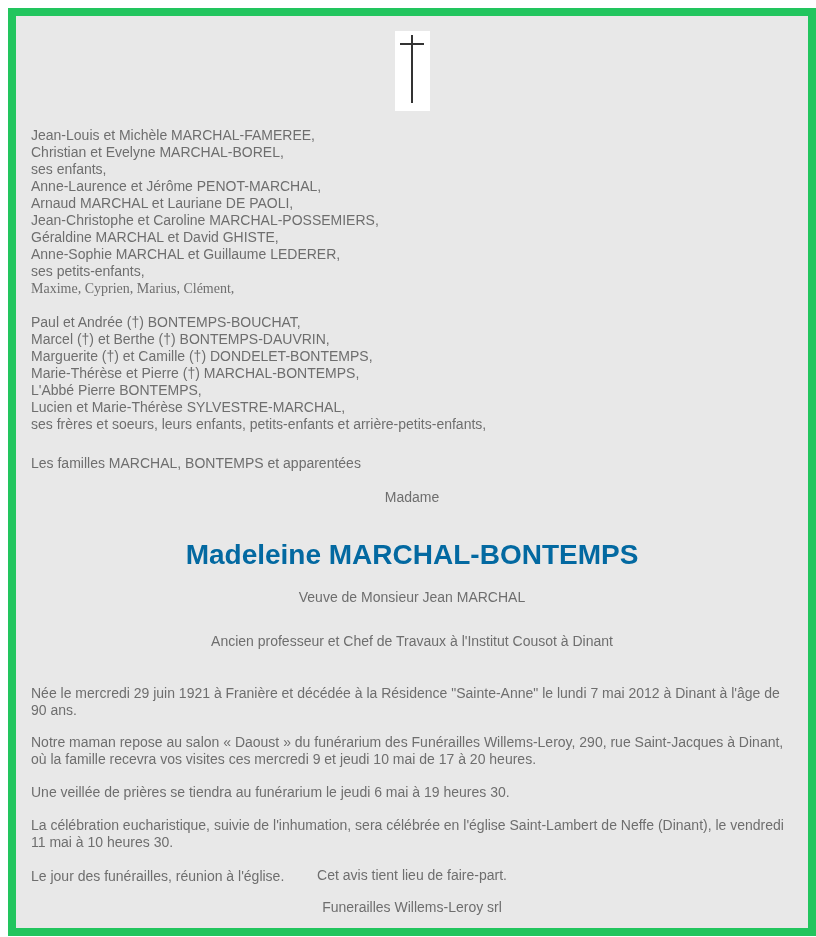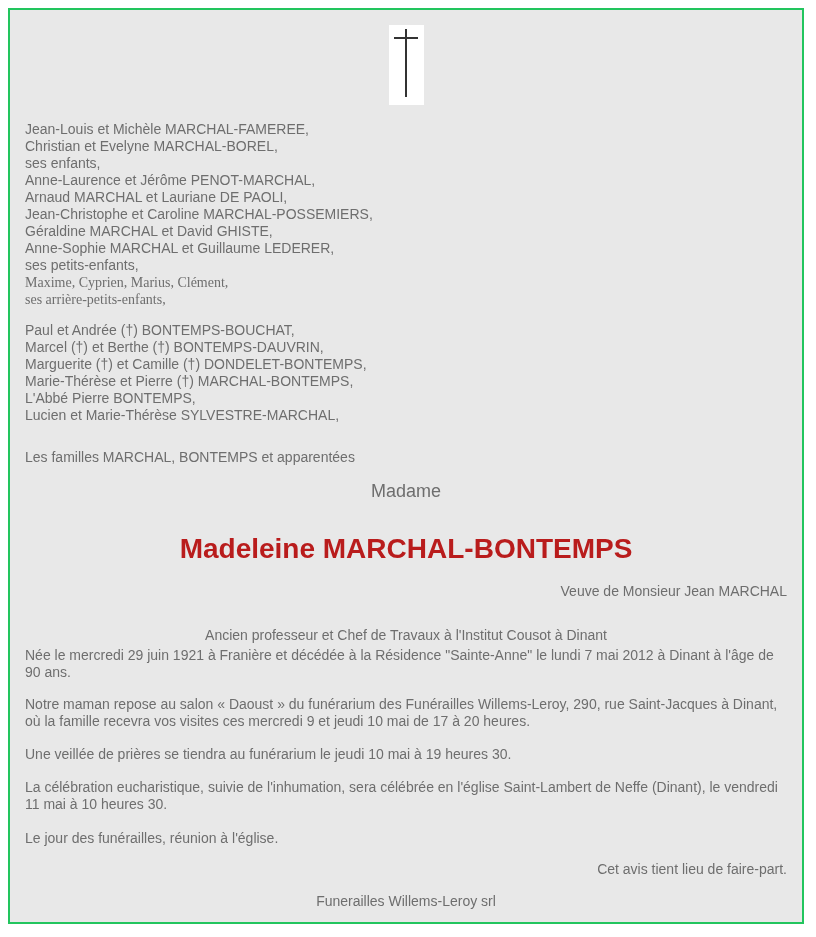--- a/index.html
+++ b/index.html
@@ -1,39 +1,39 @@
 <!DOCTYPE html>
 <html><head>
 <meta charset="utf-8">
 <style>
   html, body { margin: 0; padding: 0; background: #ffffff; }
   body { width: 816px; height: 937px; position: relative; overflow: hidden; }
   .frame {
     position: absolute; left: 8px; top: 8px;
     width: 792px; height: 912px;
-    border: 2px solid #22c55e;
+    border: 8px solid #22c55e;
     background: #e8e8e8;
     font-family: "Liberation Sans", sans-serif;
     font-size: 14px; line-height: 17px;
     color: #6e6e6e;
   }
   .inner { position: absolute; left: 15px; right: 15px; top: 0; }
   .cross-box {
     position: absolute; left: 379px; top: 15px;
     width: 35px; height: 80px; background: #ffffff;
   }
   .cross-v { position: absolute; left: 16px; top: 4px; width: 2px; height: 68px; background: #333; }
   .cross-h { position: absolute; left: 5px; top: 12px; width: 24px; height: 2px; background: #333; }
   .block { position: absolute; left: 0; right: 0; }
   .line { display: block; white-space: nowrap; }
   .right { text-align: left; }
   .center { text-align: center; }
-  .madame { font-size: 18px; line-height: 22px; text-align: center; }
-  .name { font-size: 28px; line-height: 34px; font-weight: bold; color: #b91c1c; }
-  .para { white-space: normal; }
+  .madame { font-size: 14px; line-height: 22px; text-align: center; }
+  .name { font-size: 28px; line-height: 34px; font-weight: bold; color: #0369a1; }
+  .para { white-space: normal; margin-top: 32px; }
 </style>
 </head>
 <body>
 
 <div class="frame">
   <div class="cross-box">
     <div class="cross-v"></div>
     <div class="cross-h"></div>
   </div>
 
@@ -49,43 +49,43 @@
       <span class="line">Anne-Laurence et Jérôme PENOT-MARCHAL,</span>
       <span class="line">Arnaud MARCHAL et Lauriane DE PAOLI,</span>
       <span class="line">Jean-Christophe et Caroline MARCHAL-POSSEMIERS,</span>
       <span class="line">Géraldine MARCHAL et David GHISTE,</span>
       <span class="line">Anne-Sophie MARCHAL et Guillaume LEDERER,</span>
       <span class="line right">ses petits-enfants,</span>
     </div>
 
     <div class="block" style="top:264px;font-family:Liberation Serif, serif;">
       <span class="line">Maxime, Cyprien, Marius, Clément,</span>
-      <span class="line right">ses arrière-petits-enfants,</span>
     </div>
 
-    <div class="block" style="top:312px;">
+    <div class="block" style="top:298px;">
       <span class="line">Paul et Andrée (†) BONTEMPS-BOUCHAT,</span>
       <span class="line">Marcel (†) et Berthe (†) BONTEMPS-DAUVRIN,</span>
       <span class="line">Marguerite (†) et Camille (†) DONDELET-BONTEMPS,</span>
       <span class="line">Marie-Thérèse et Pierre (†) MARCHAL-BONTEMPS,</span>
       <span class="line">L'Abbé Pierre BONTEMPS,</span>
       <span class="line">Lucien et Marie-Thérèse SYLVESTRE-MARCHAL,</span>
+      <span class="line right">ses frères et soeurs, leurs enfants, petits-enfants et arrière-petits-enfants,</span>
     </div>
 
     <div class="block" style="top:431px;margin-top:8px;">
       <span class="line">Les familles MARCHAL, BONTEMPS et apparentées</span>
     </div>
 
     <div class="block center madame" style="top:470px;">Madame</div>
     <div class="block center name" style="top:522px;">Madeleine MARCHAL-BONTEMPS</div>
-    <div class="block center" style="top:573px;text-align:right;">Veuve de Monsieur Jean MARCHAL</div>
+    <div class="block center" style="top:573px;">Veuve de Monsieur Jean MARCHAL</div>
     <div class="block center" style="top:605px;margin-top:12px;">Ancien professeur et Chef de Travaux à l'Institut Cousot à Dinant</div>
 
     <div class="block para" style="top:637px;">Née le mercredi 29 juin 1921 à Franière et décédée à la Résidence "Sainte-Anne" le lundi 7 mai 2012 à Dinant à l'âge de 90 ans.</div>
     <div class="block para" style="top:686px;">Notre maman repose au salon « Daoust » du funérarium des Funérailles Willems-Leroy, 290, rue Saint-Jacques à Dinant, où la famille recevra vos visites ces mercredi 9 et jeudi 10 mai de 17 à 20 heures.</div>
-    <div class="block para" style="top:736px;">Une veillée de prières se tiendra au funérarium le jeudi 10 mai à 19 heures 30.</div>
+    <div class="block para" style="top:736px;">Une veillée de prières se tiendra au funérarium le jeudi 6 mai à 19 heures 30.</div>
     <div class="block para" style="top:769px;">La célébration eucharistique, suivie de l'inhumation, sera célébrée en l'église Saint-Lambert de Neffe (Dinant), le vendredi 11 mai à 10 heures 30.</div>
     <div class="block para" style="top:820px;">Le jour des funérailles, réunion à l'église.</div>
 
-    <div class="block center" style="top:851px;text-align:right;">Cet avis tient lieu de faire-part.</div>
+    <div class="block center" style="top:851px;">Cet avis tient lieu de faire-part.</div>
     <div class="block center" style="top:883px;">Funerailles Willems-Leroy srl</div>
   </div>
 </div>
 
 </body></html>

